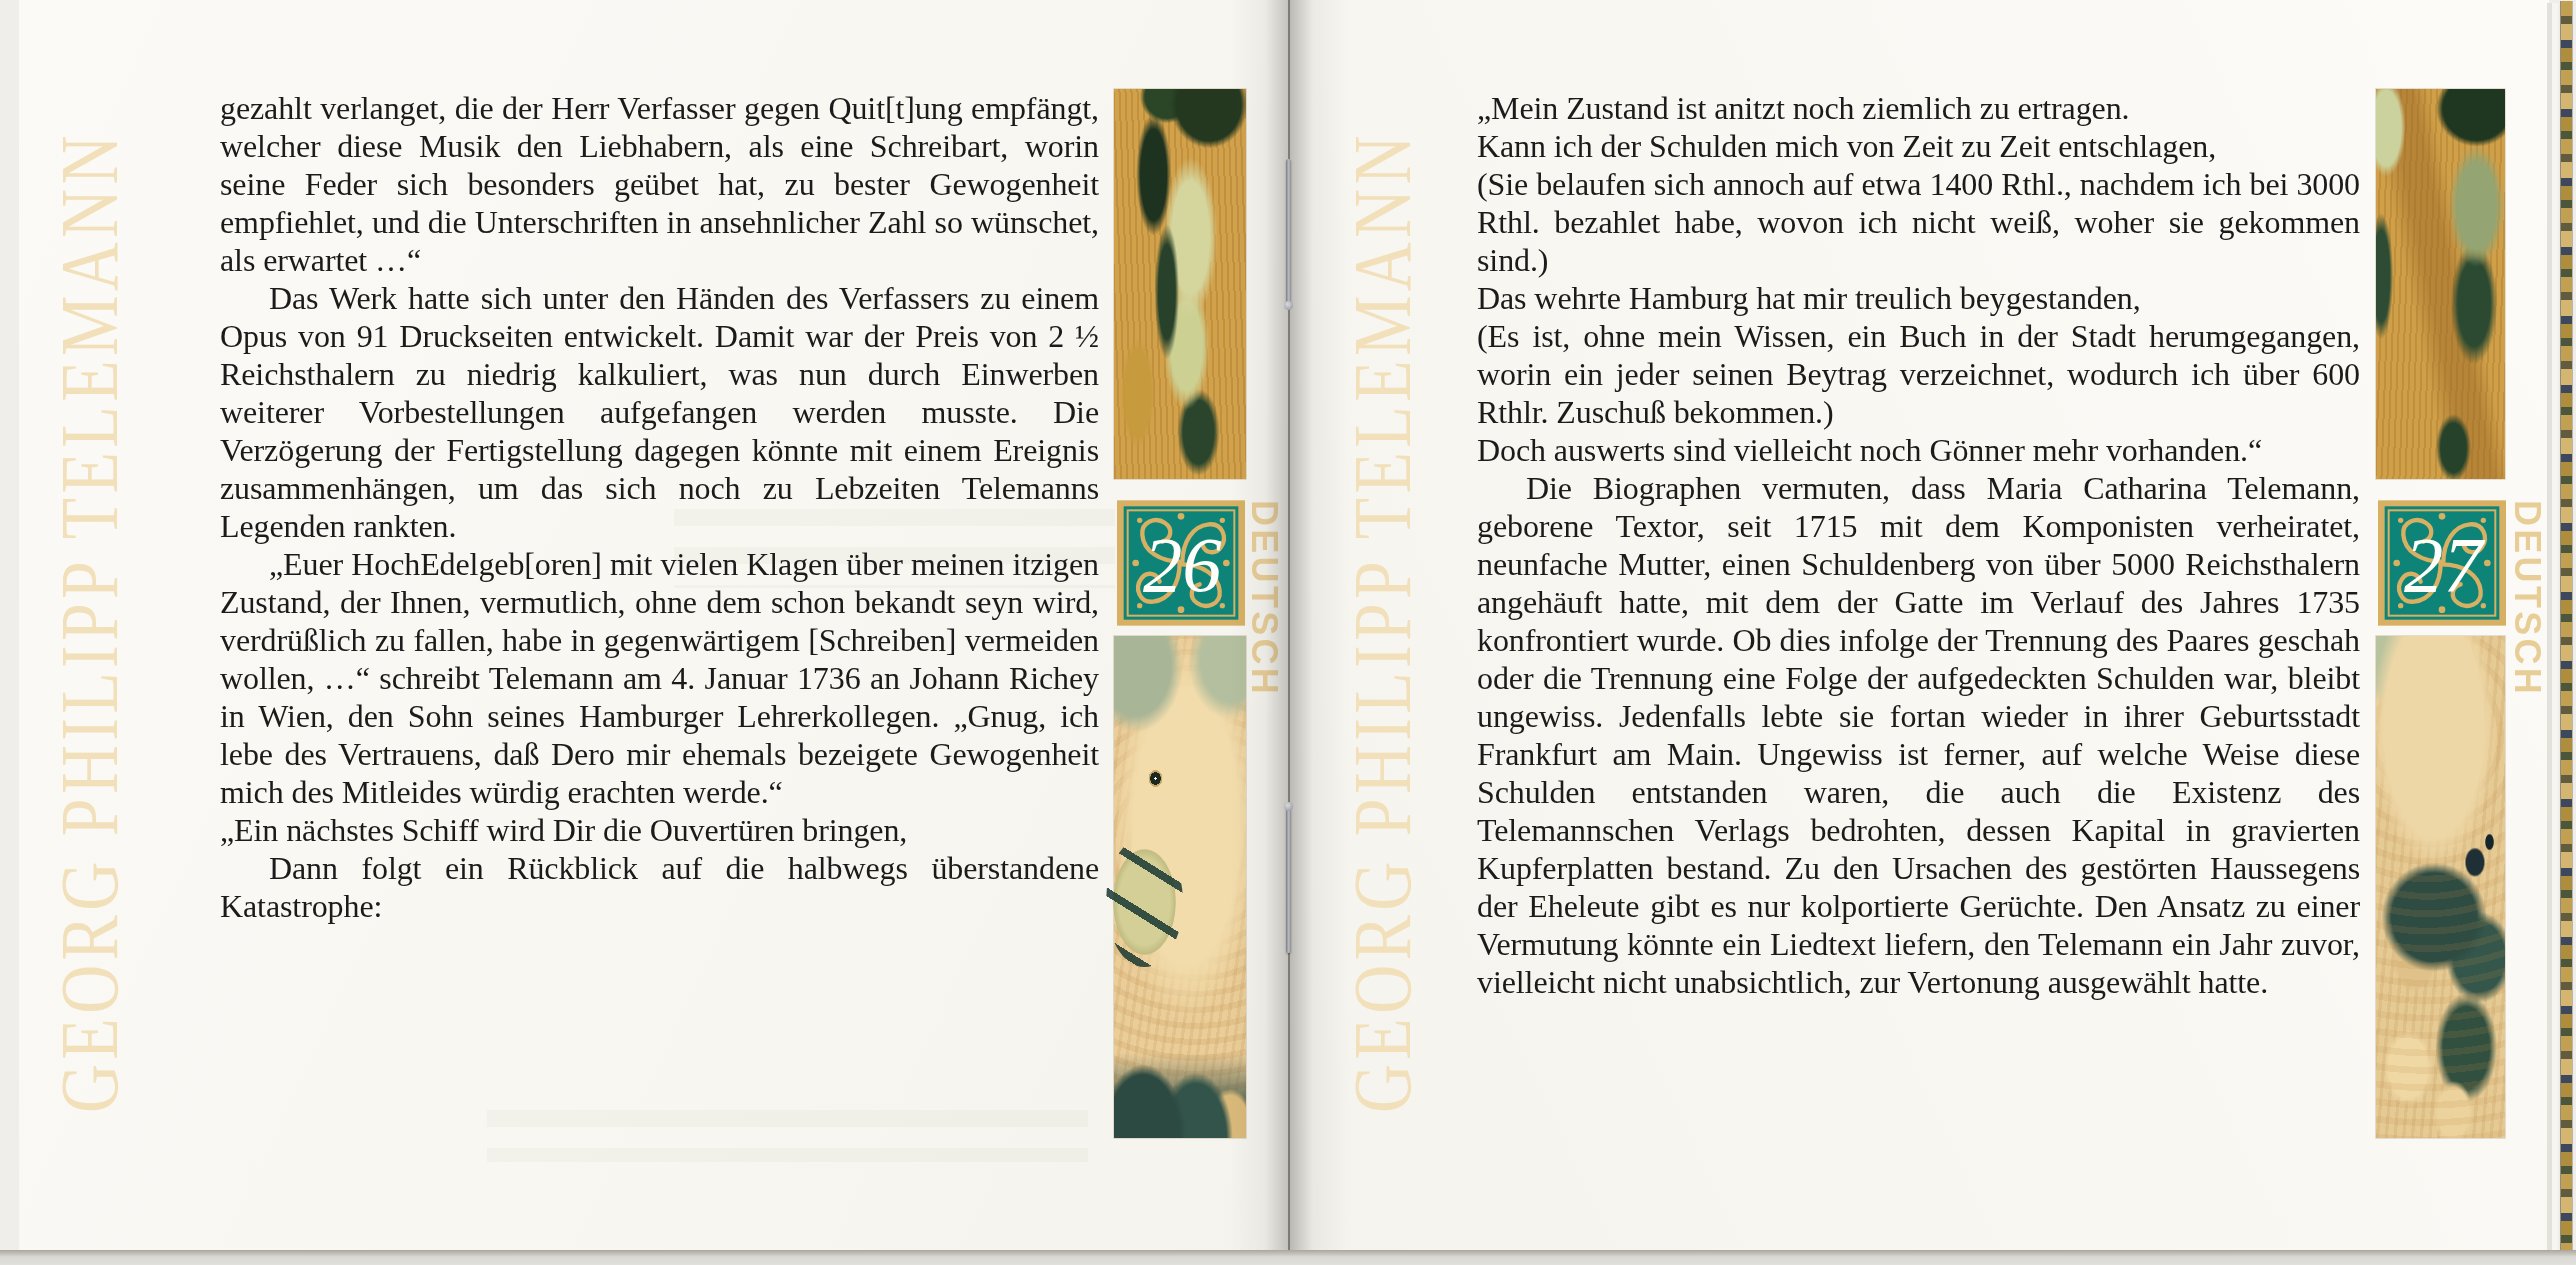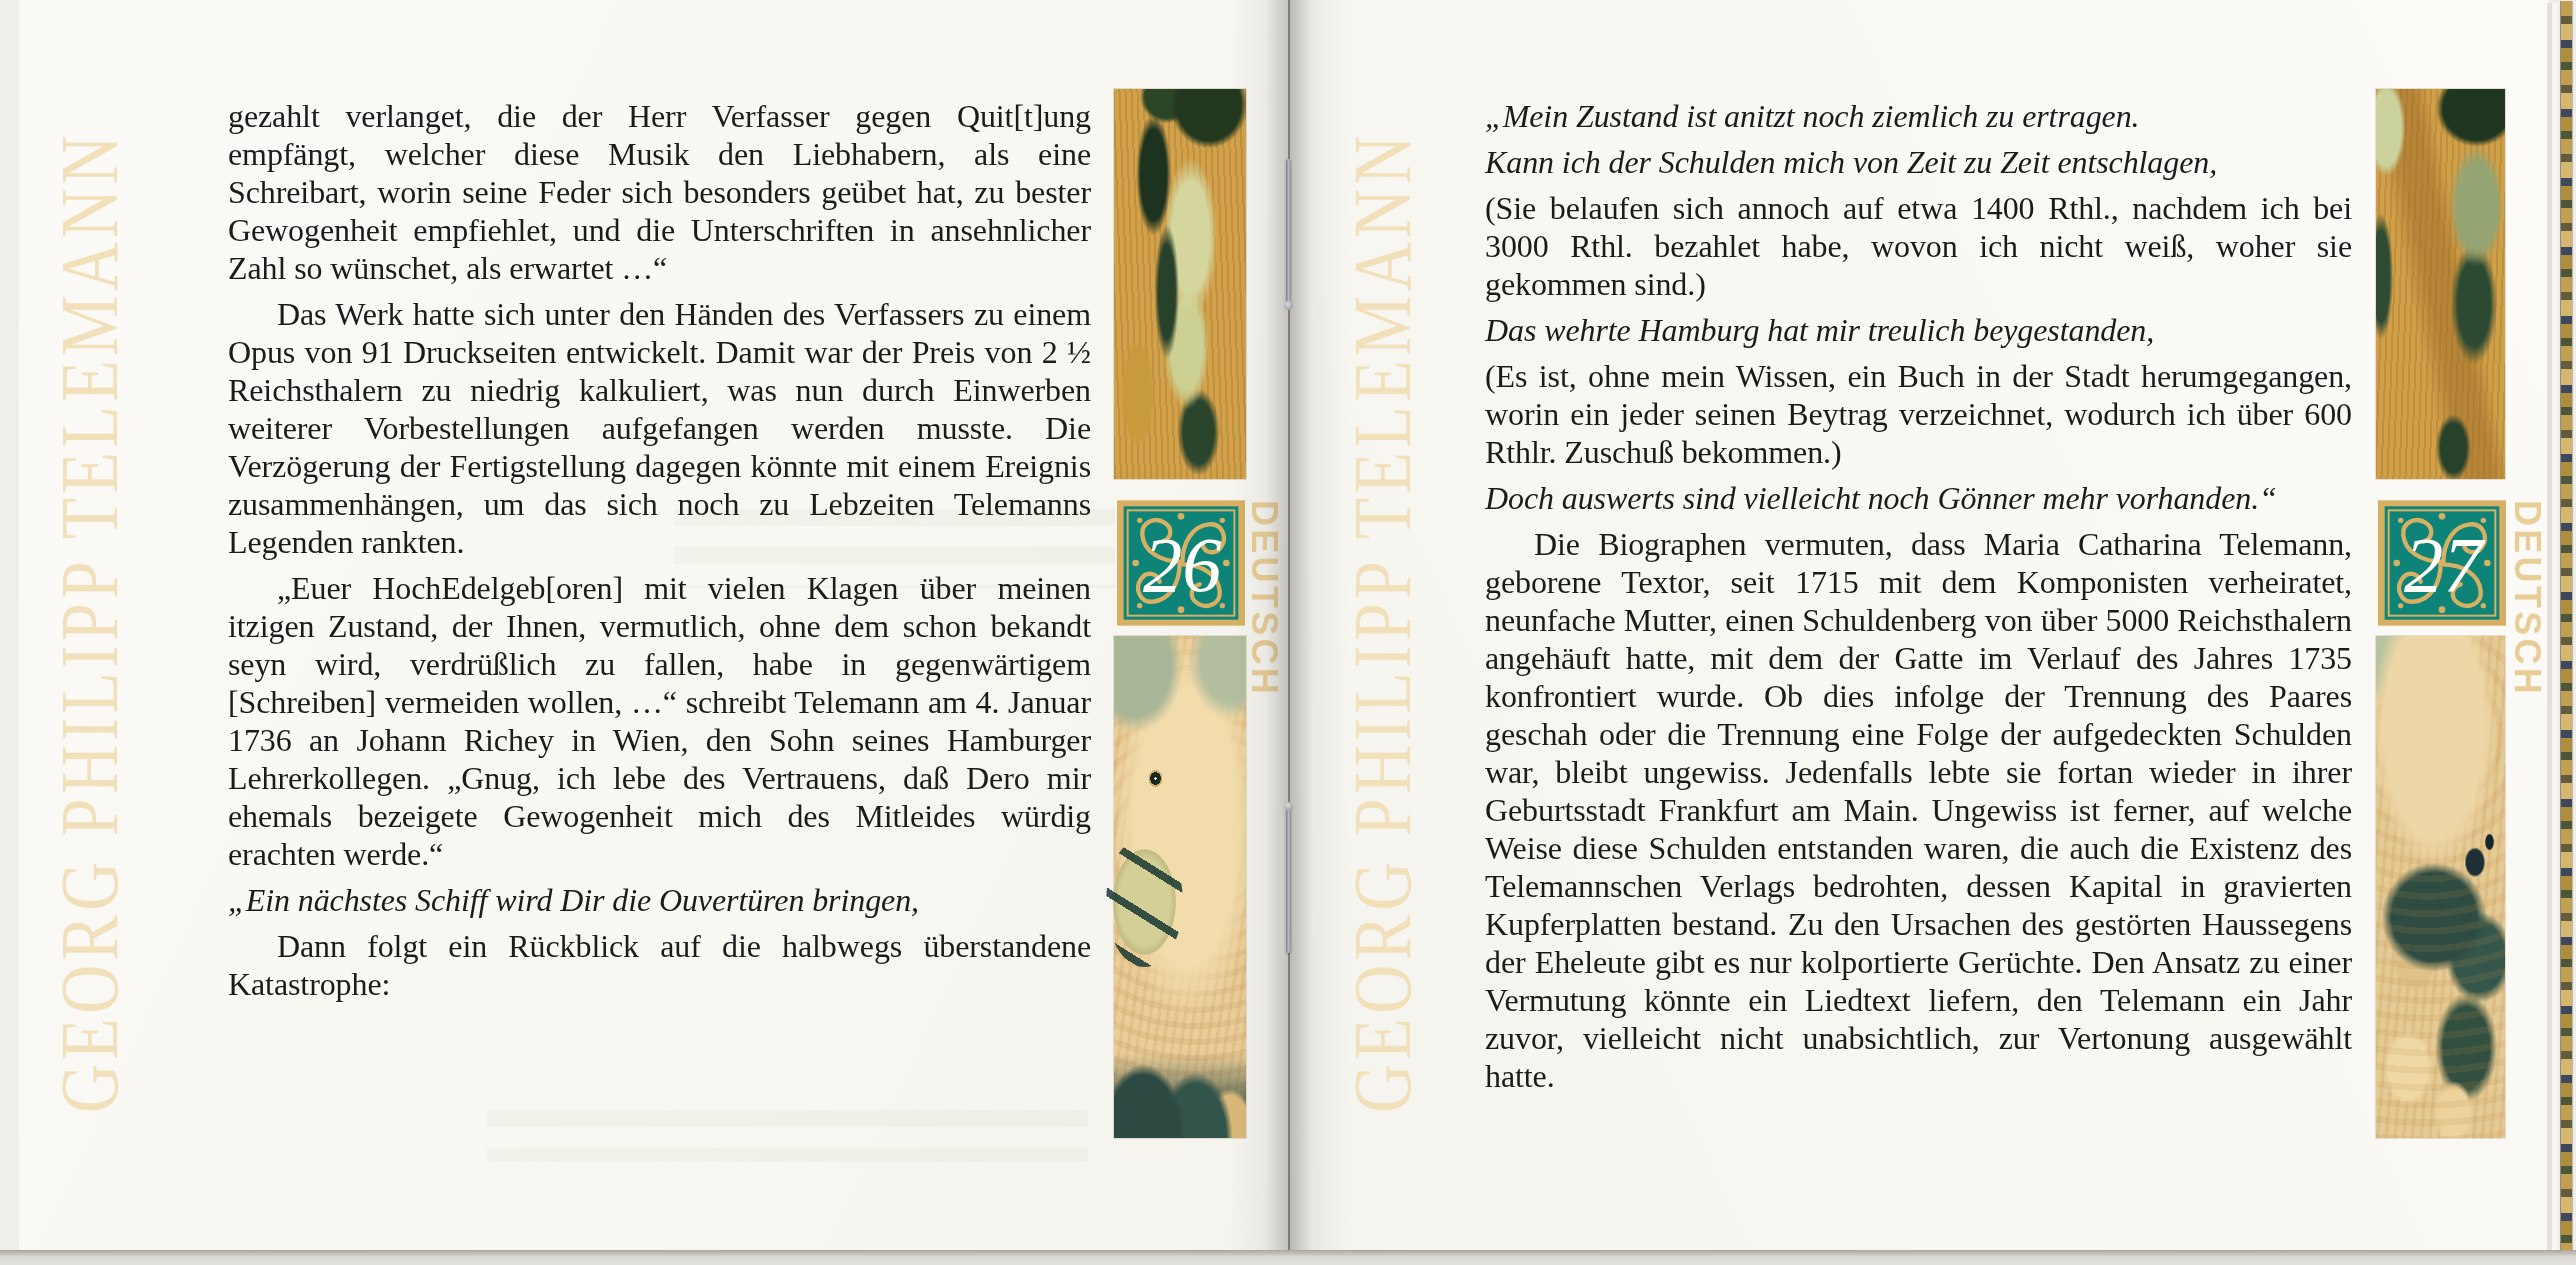--- a/index.html
+++ b/index.html
@@ -36,23 +36,23 @@
   }
   .vlang.left{left:1282px; top:500px;}
   .vlang.right{left:2545px; top:500px;}
   
   .textcol{
     position:absolute; top:89px; font-size:32px; line-height:38px;
     color:#1b1b1b; letter-spacing:-0.1px; hyphens:auto;
   }
   .textcol.left{left:220px; width:879px;}
   .textcol.right{left:1477px; width:883px;}
-  .para{margin:8px; text-align:justify;}
+  .para{margin:0; text-align:justify;}
   .para.indent{text-indent:49px;}
-  .para.verse{text-align:left; font-style:italic;}
+  .para.verse{text-align:left; }
   
   .tap{position:absolute; box-shadow:0 0 0 0.7px rgba(120,90,40,.25);}
   .tap.t-l-top{
     left:1114px; top:89px; width:132px; height:390px;
     background-color:#d2a24b;
     background-image:
       radial-gradient(42% 16% at 72% 4%, #23381f 0 58%, rgba(35,56,31,0) 70%),
       radial-gradient(30% 10% at 40% 2%, #2b4527 0 55%, rgba(43,69,39,0) 68%),
       radial-gradient(22% 26% at 30% 22%, #1d3320 0 45%, rgba(29,51,32,0) 60%),
       radial-gradient(16% 30% at 40% 52%, #27412a 0 40%, rgba(39,65,42,0) 58%),

